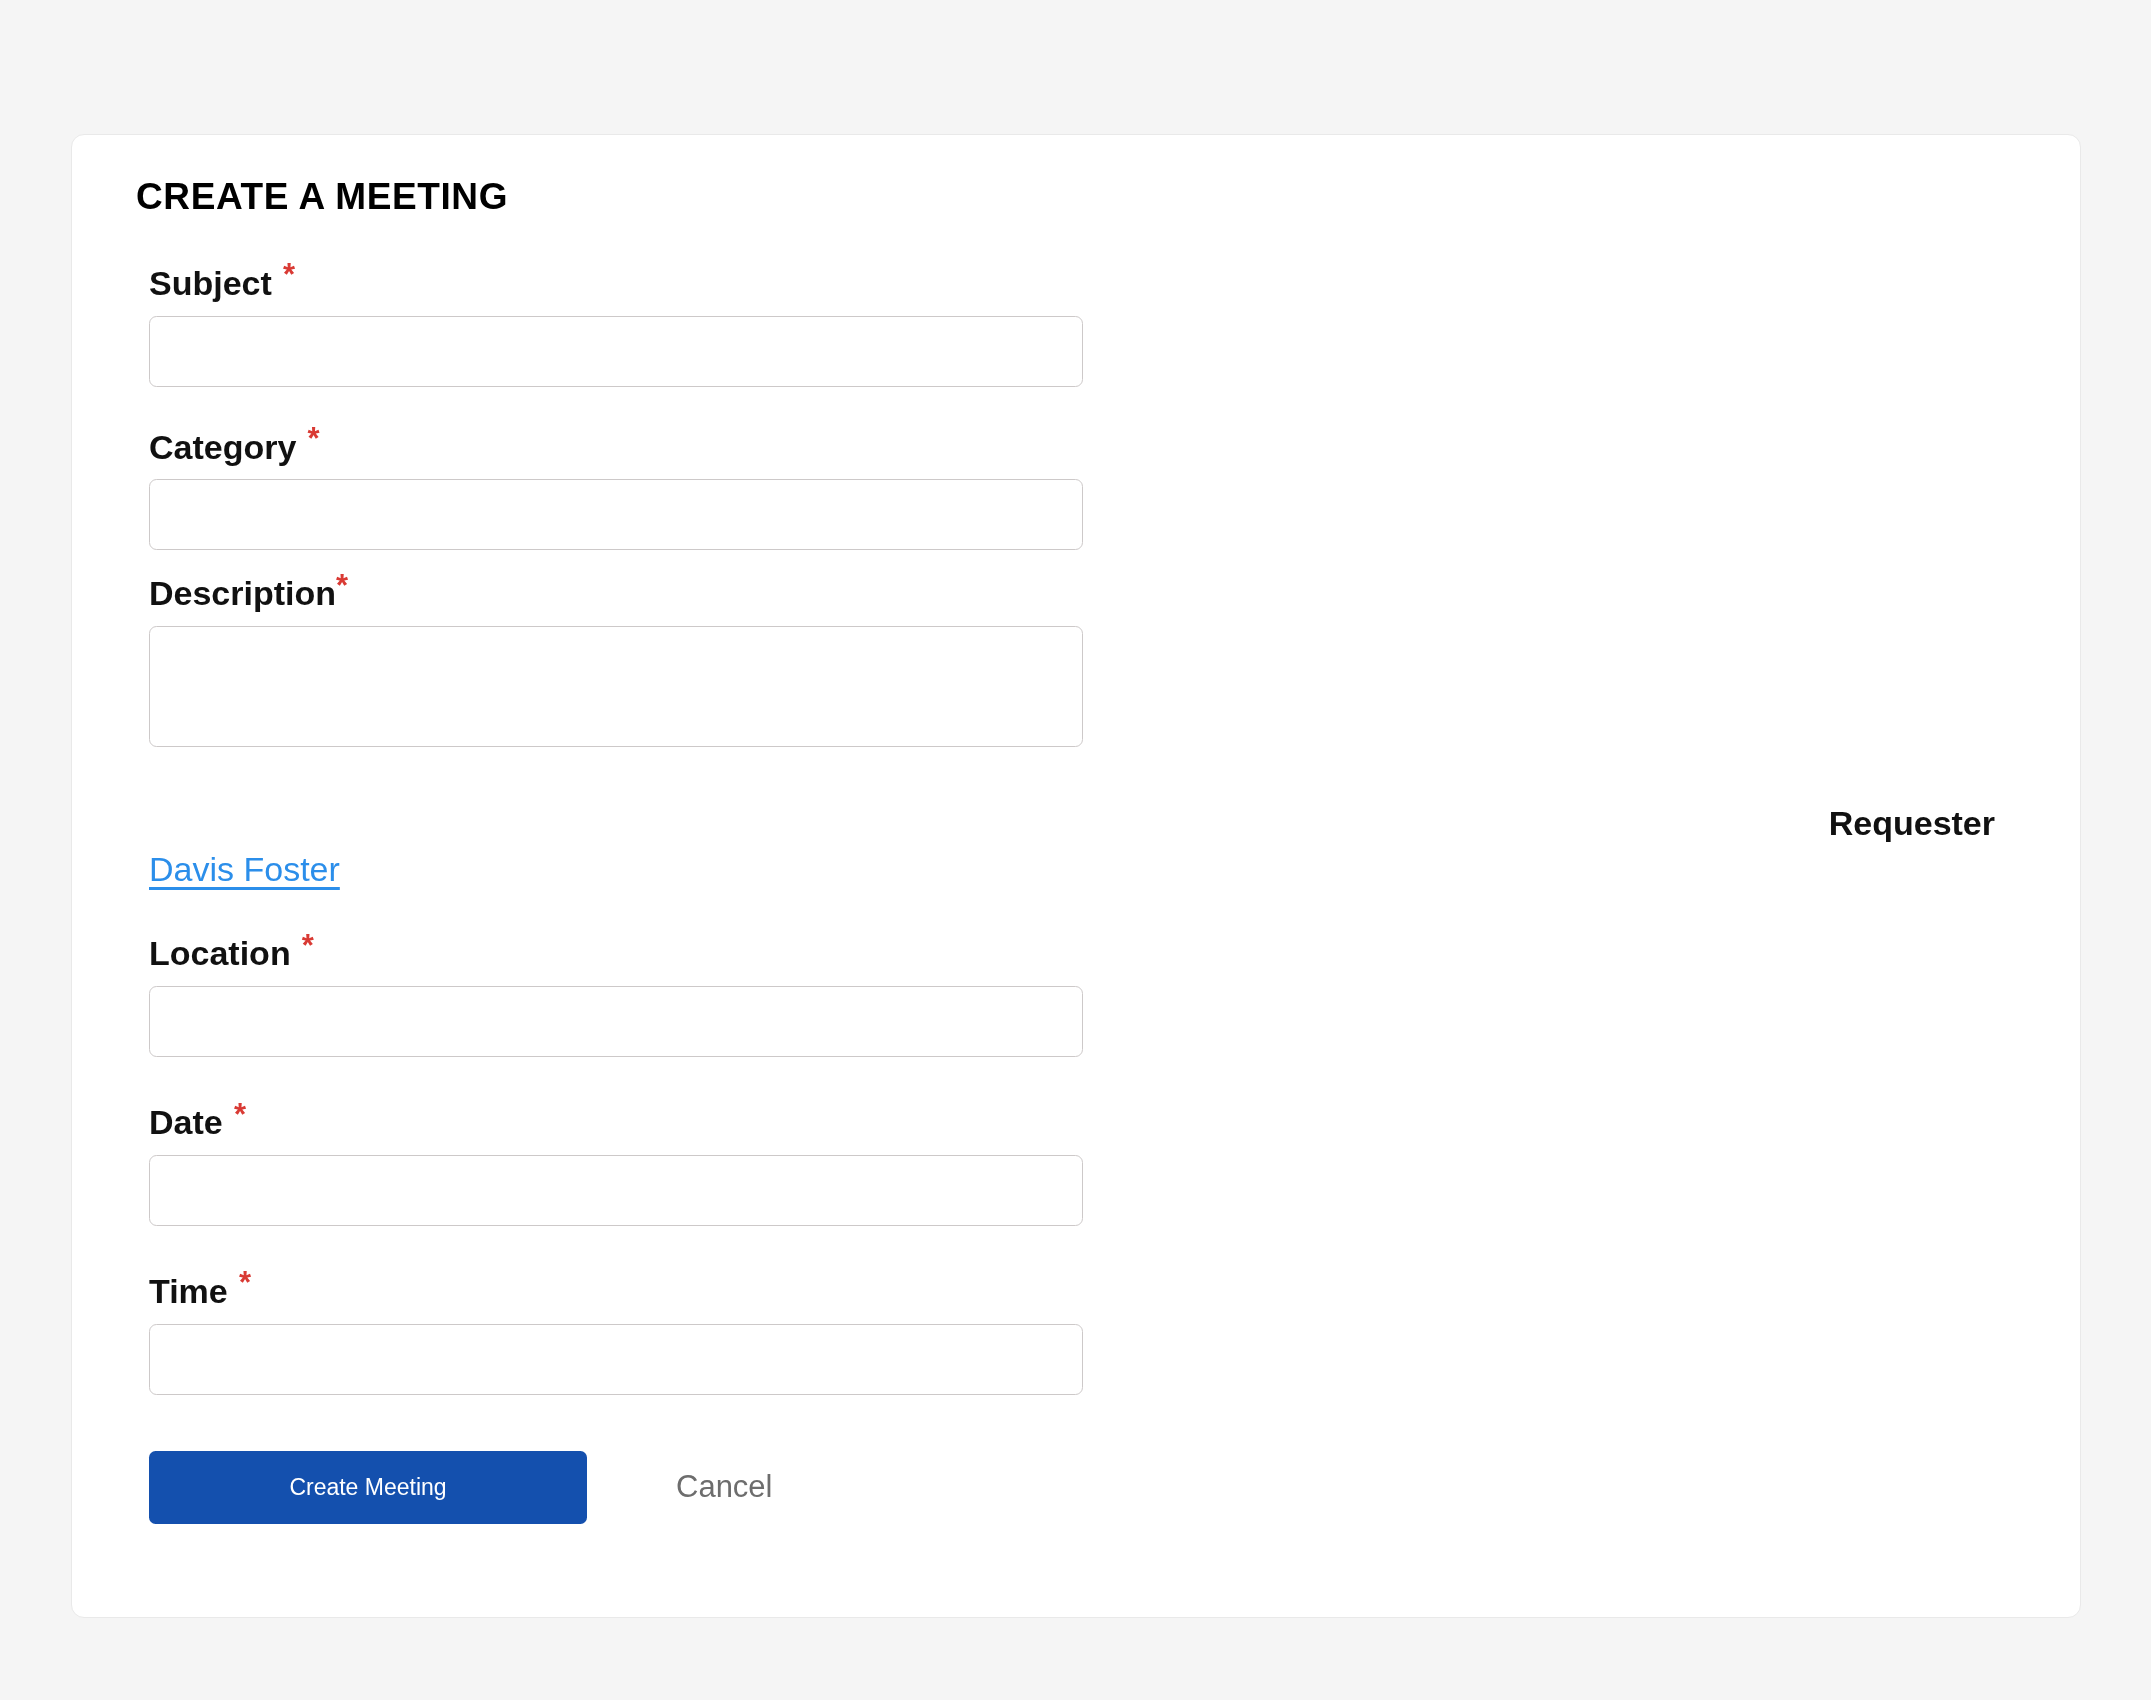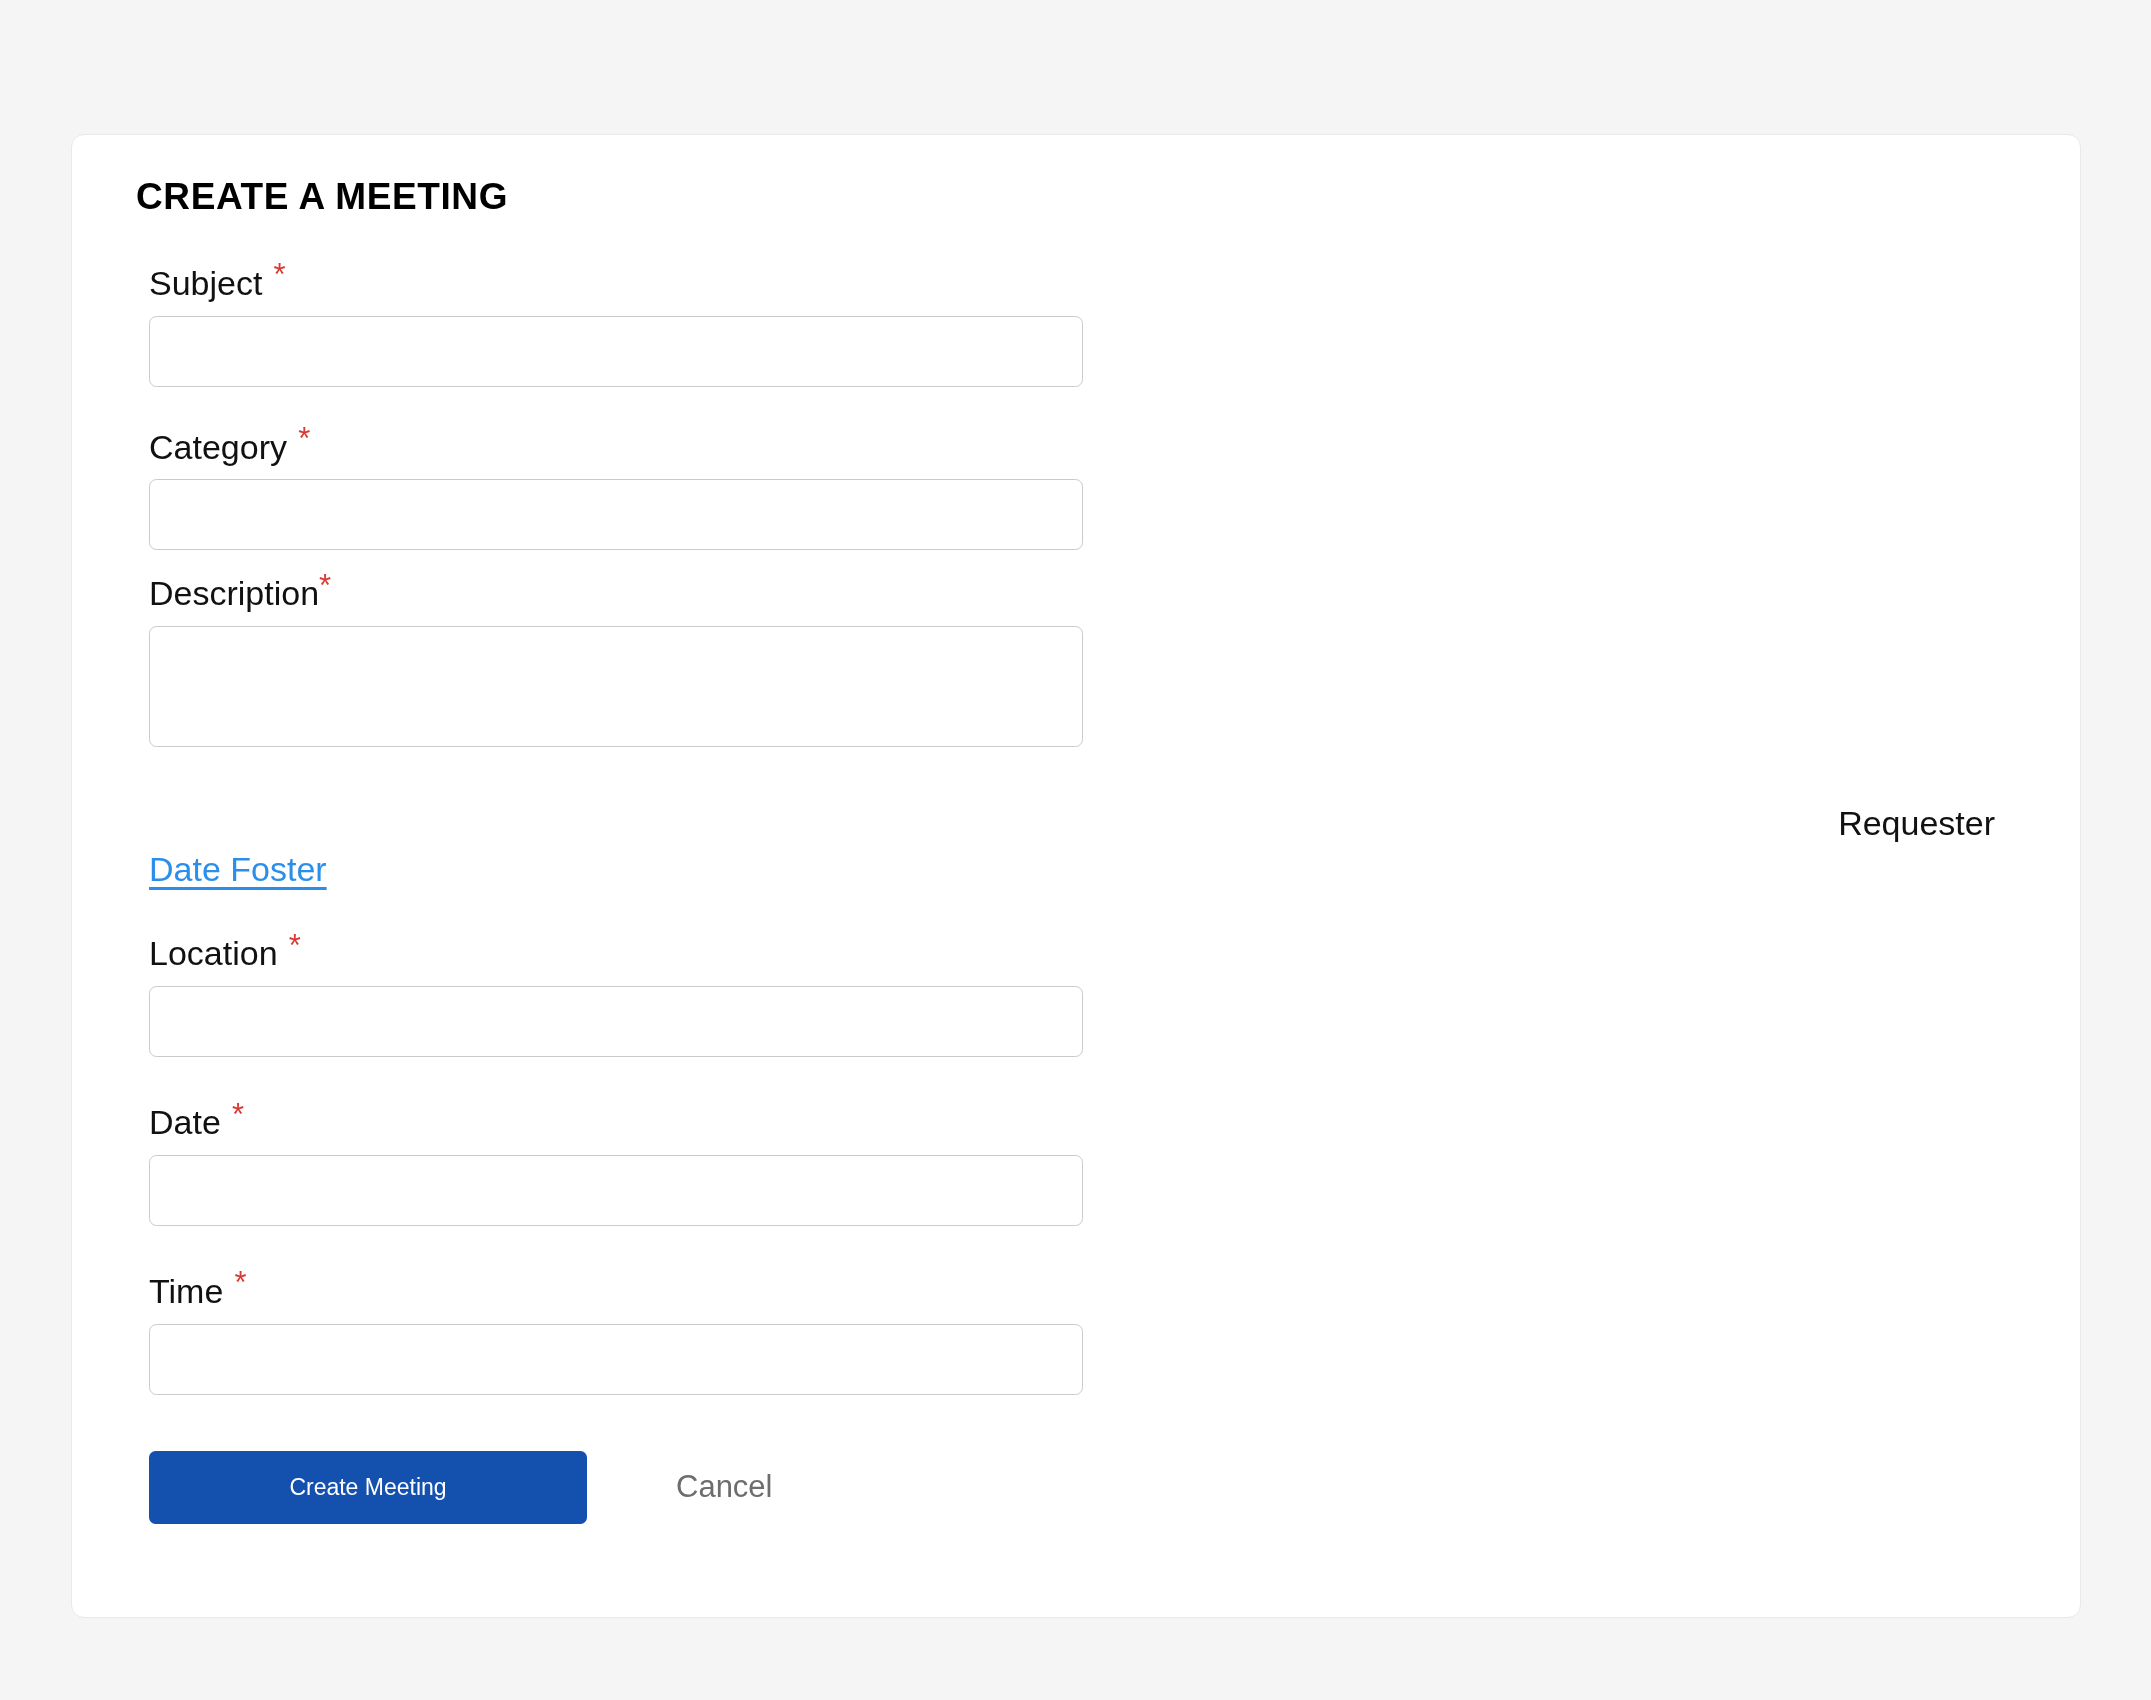--- a/index.html
+++ b/index.html
@@ -48,20 +48,21 @@
   .field {
     position: relative;
   }
 
   .field-label {
     font-size: 34px;
     color: #111111;
     line-height: 1.05;
     display: block;
     white-space: nowrap;
+    font-weight: bold;
   }
   .field-label .req {
     color: #d93a34;
     font-size: 31px;
     vertical-align: super;
     line-height: 0;
     position: relative;
     top: 2.8px;
   }
   .field-label .req.gap {
@@ -176,21 +177,21 @@
       <input class="text-input" type="text" value="" style="">
     </div>
 
     <div class="field sp-description">
       <label class="field-label"><span>Description</span><span class="req nogap">*</span></label>
       <textarea class="text-area" style=""></textarea>
     </div>
 
     <div class="field sp-requester">
       <label class="field-label">Requester</label>
-      <a class="static-value">Date Foster</a>
+      <a class="static-value">Davis Foster</a>
     </div>
 
     <div class="field sp-location">
       <label class="field-label"><span>Location</span><span class="req gap">*</span></label>
       <input class="text-input" type="text" value="" style="">
     </div>
 
     <div class="field sp-date">
       <label class="field-label"><span>Date</span><span class="req gap">*</span></label>
       <input class="text-input" type="text" value="" style="">

